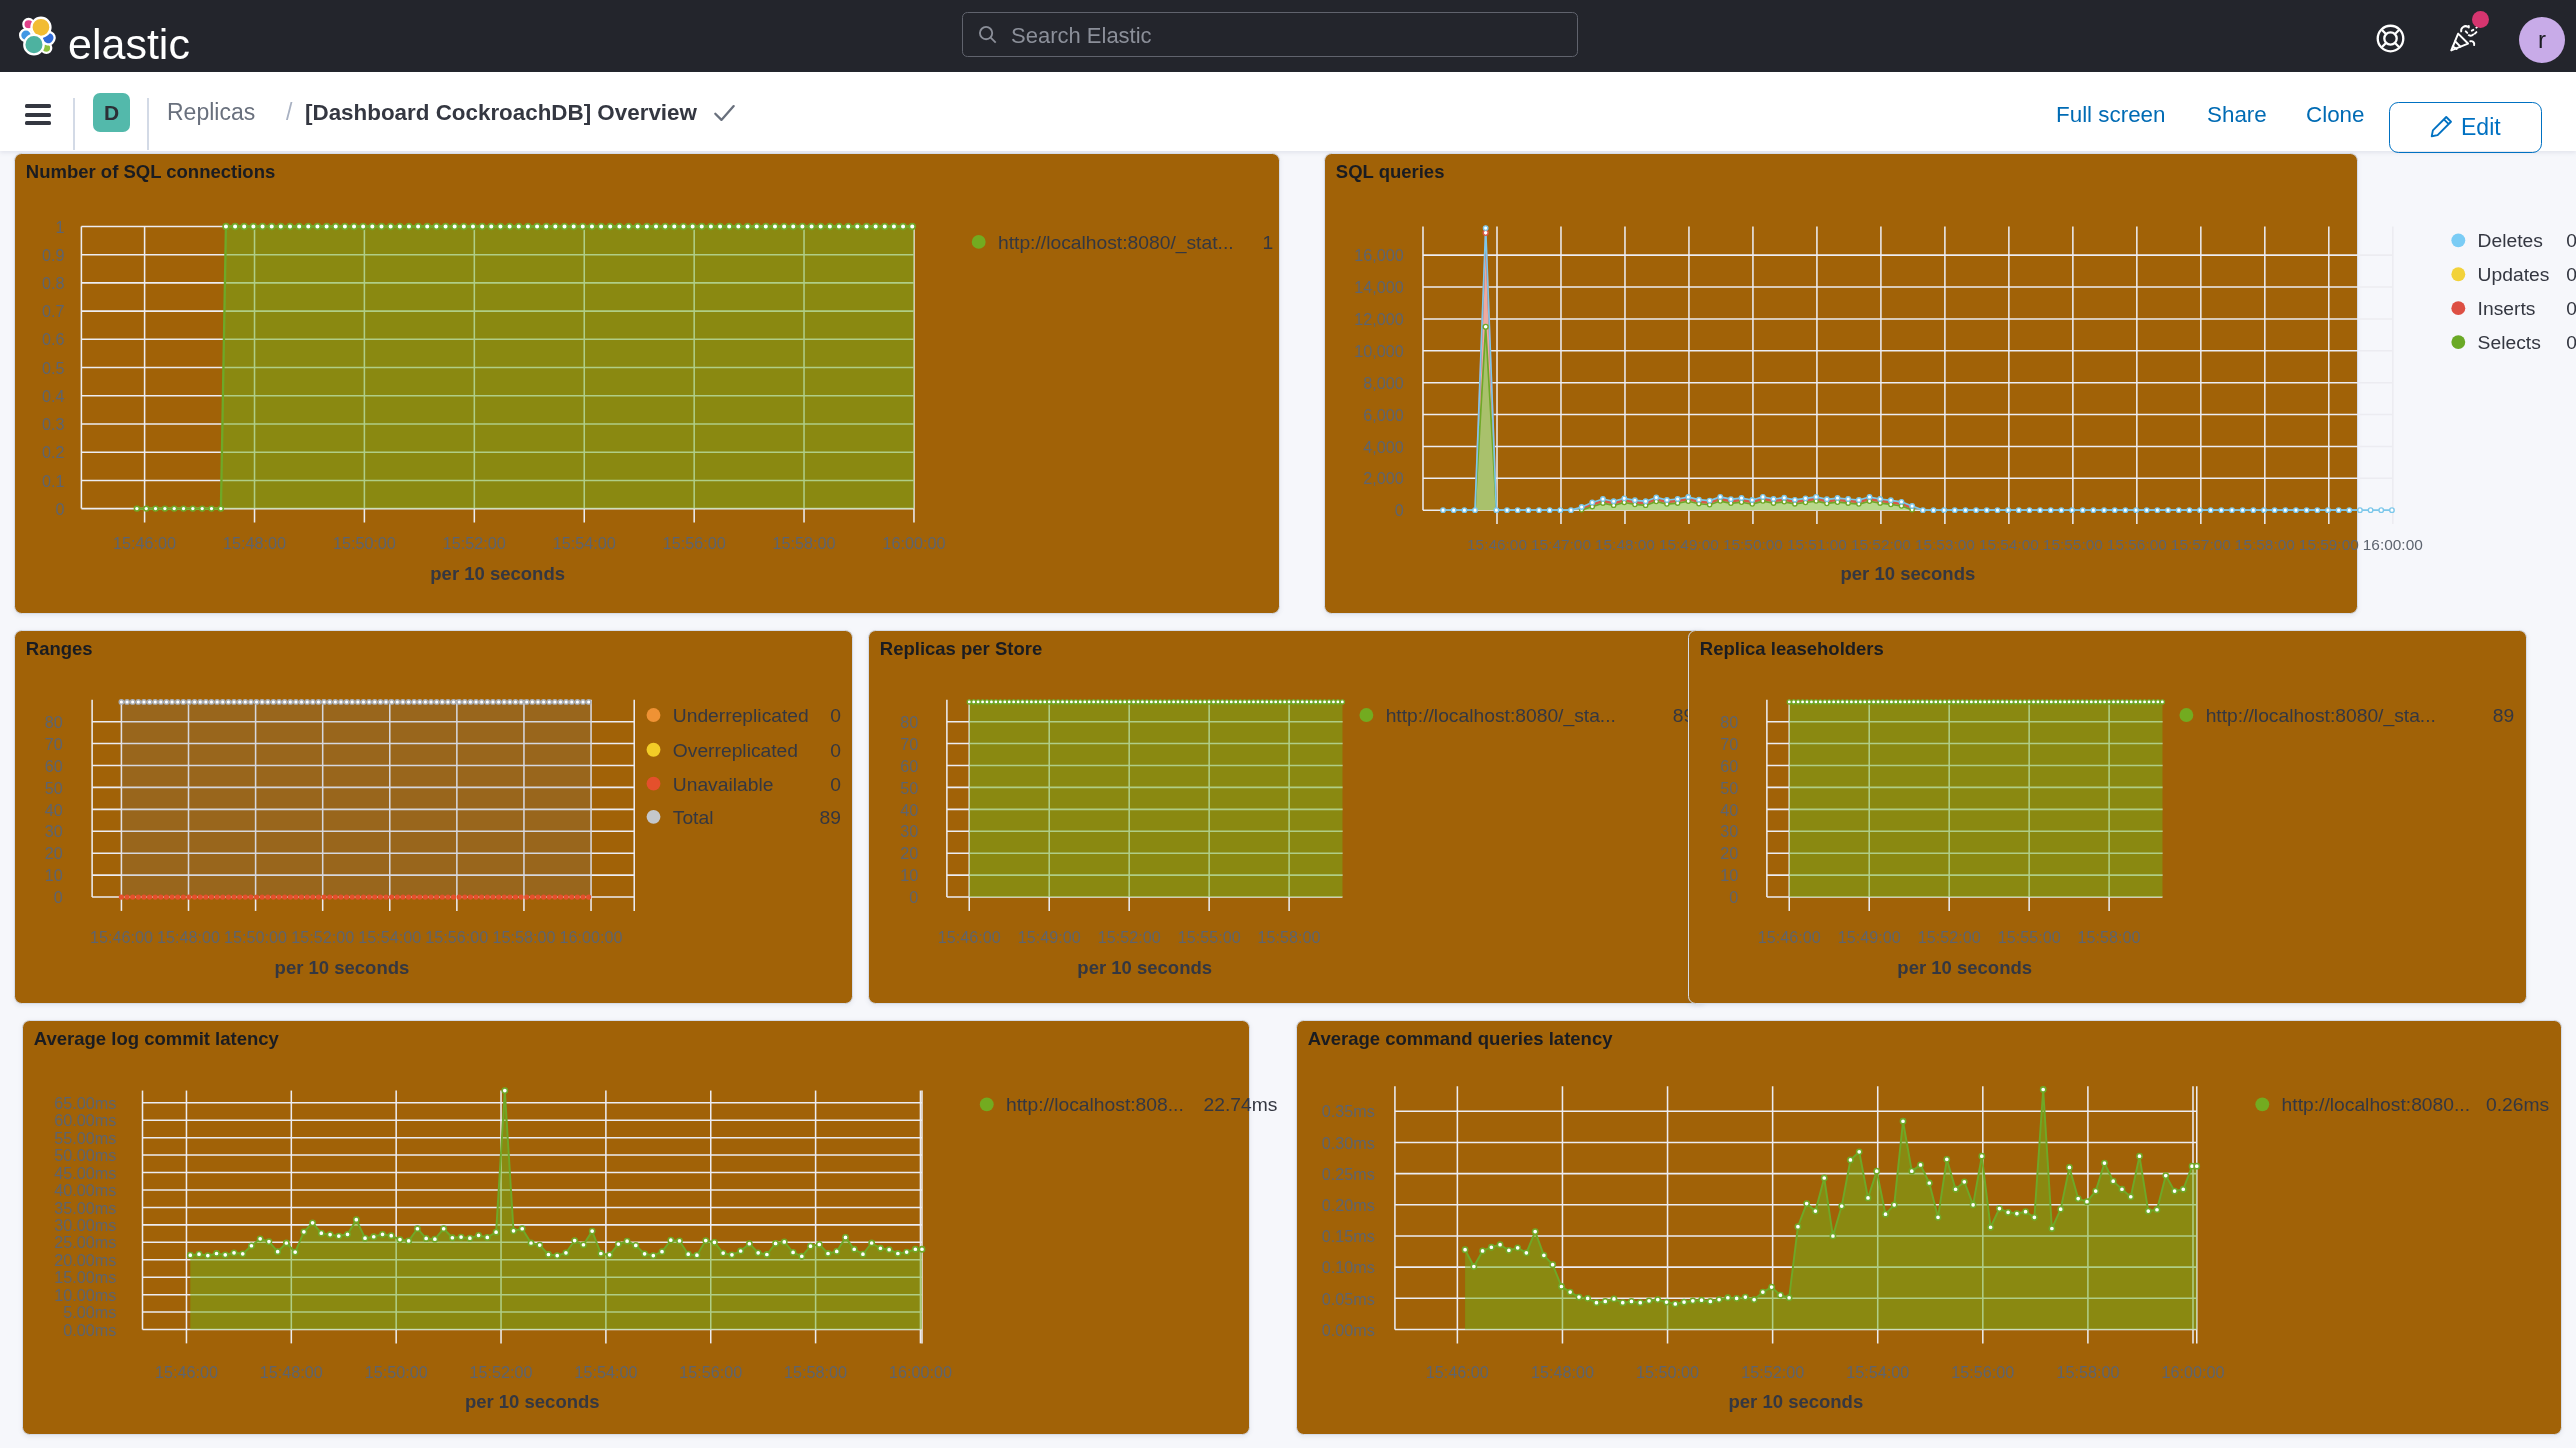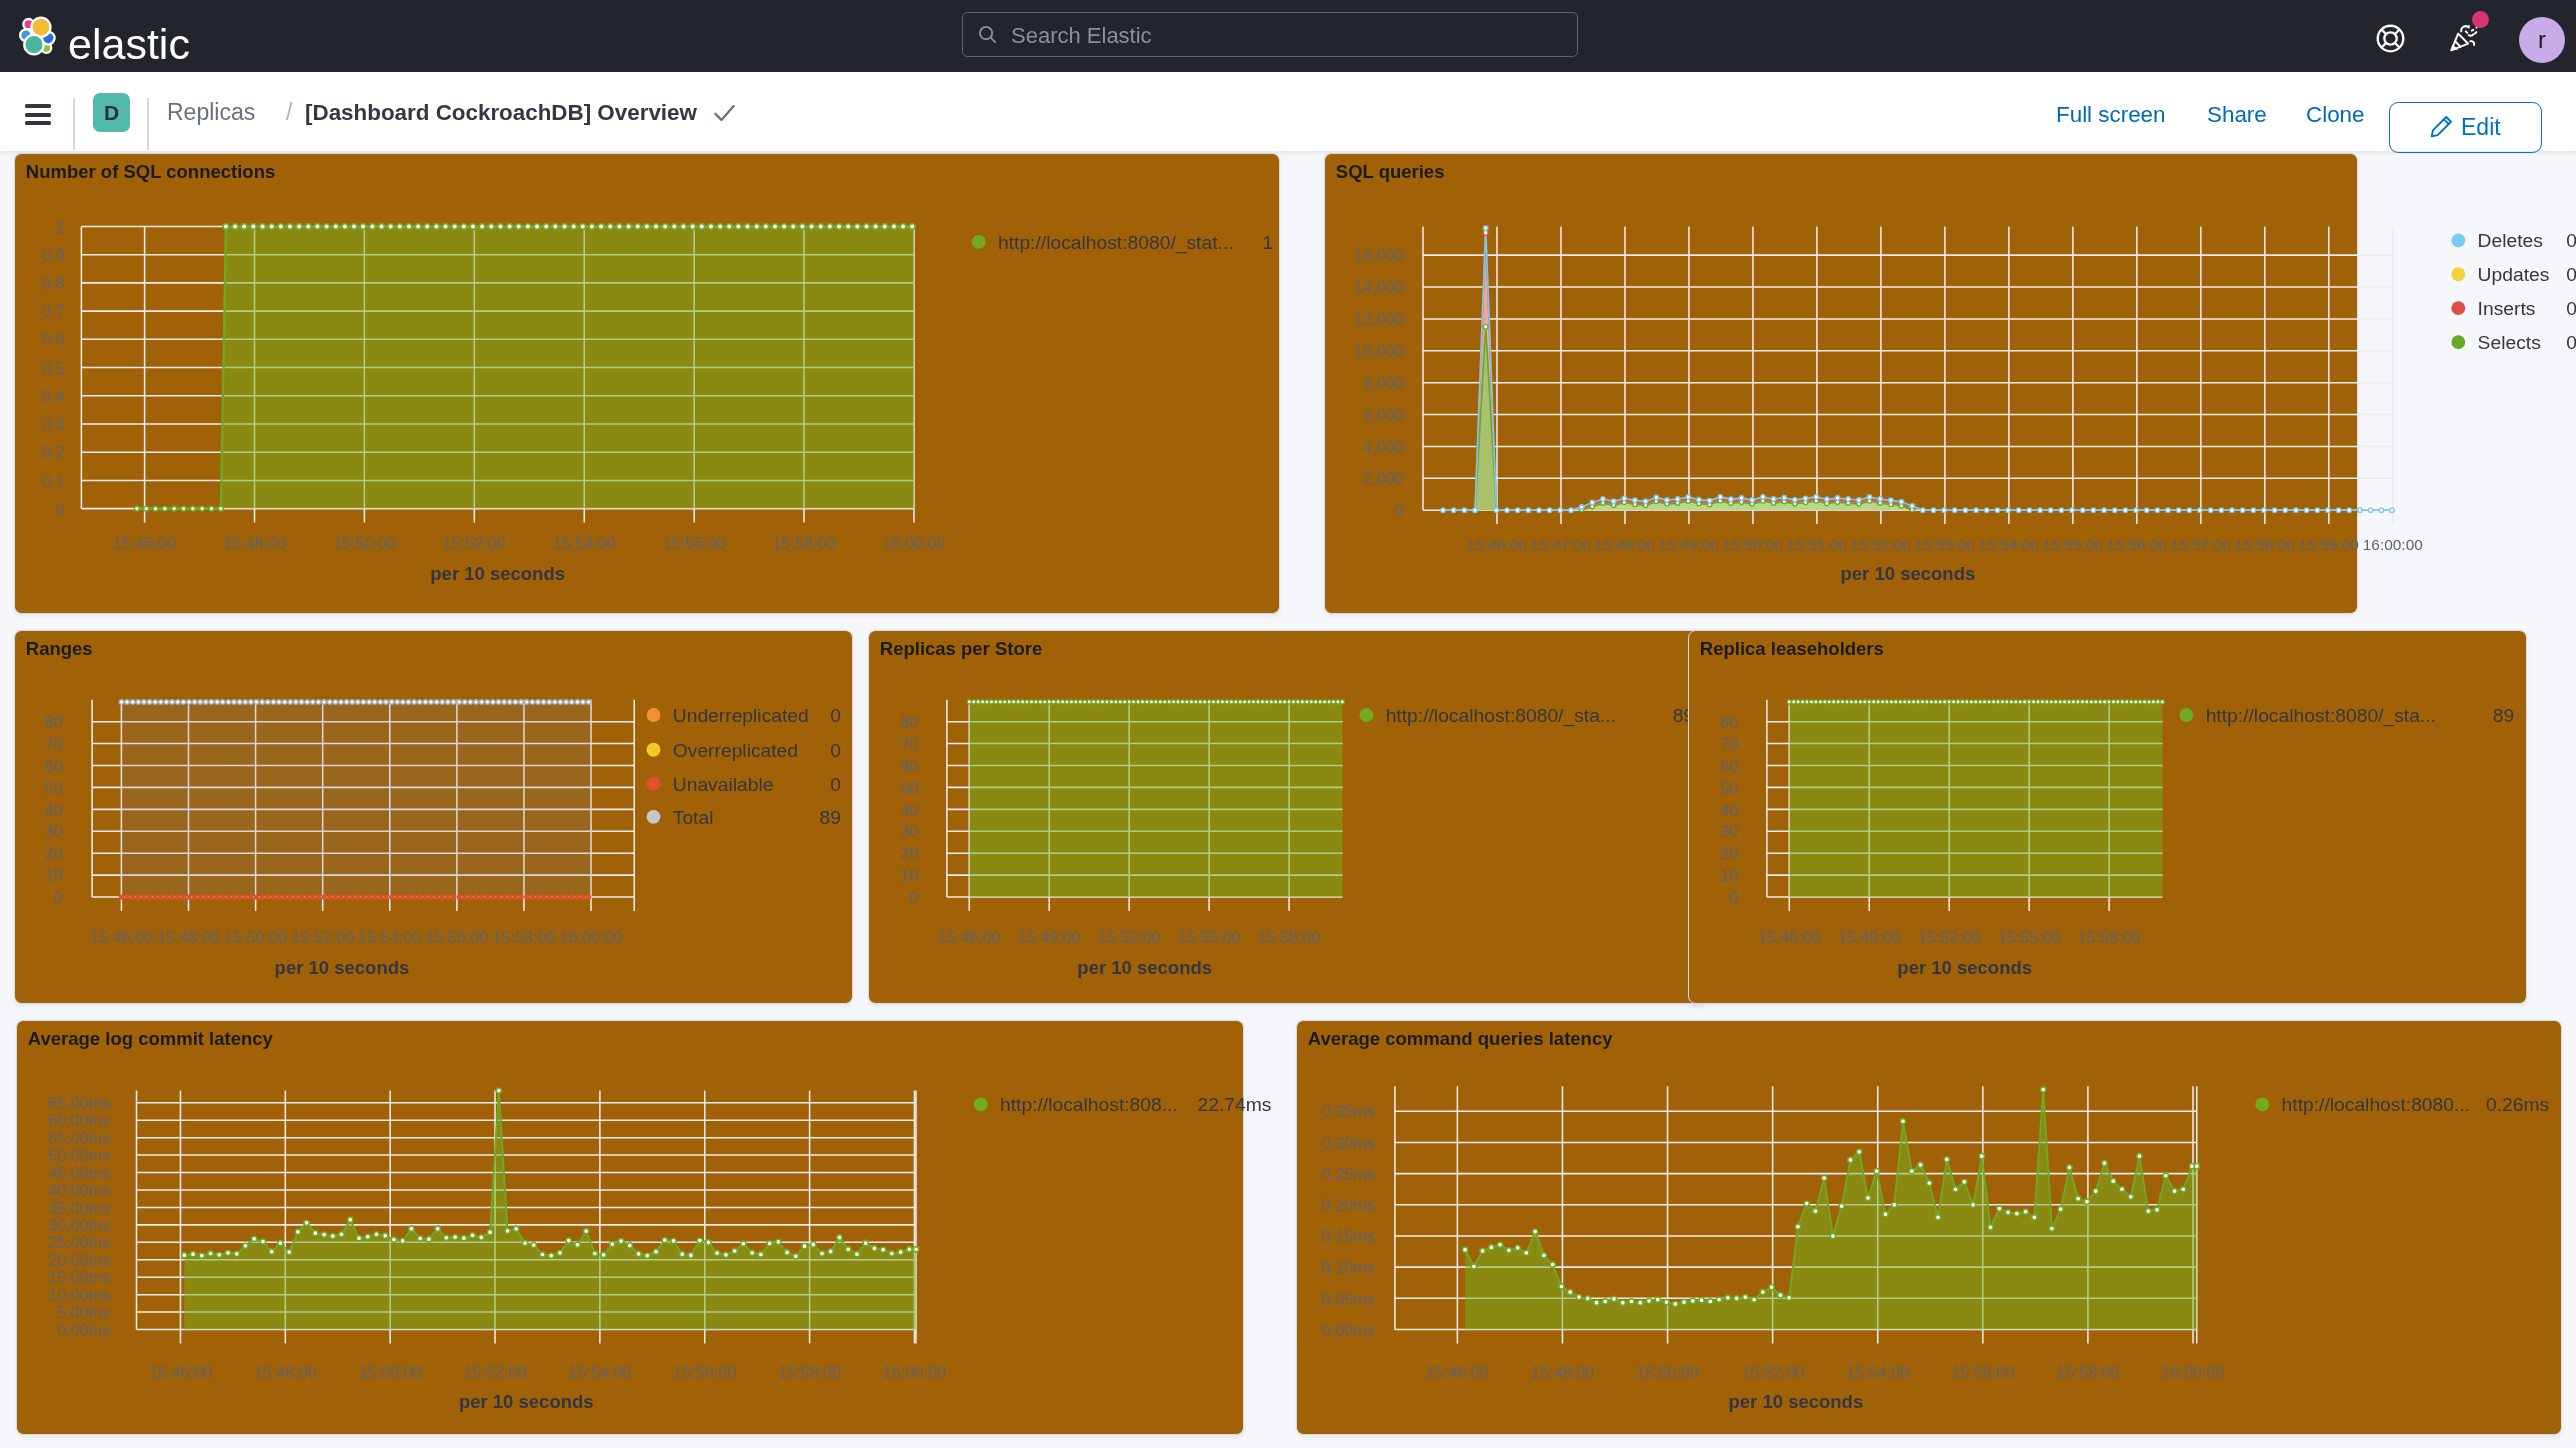--- a/index.html
+++ b/index.html
@@ -922,21 +922,21 @@
       <circle cx="590.8" cy="92" r="2.7" fill="#fff" stroke="#6fa827" stroke-width="1.7"></circle>
       <circle cx="596.6" cy="92" r="2.7" fill="#fff" stroke="#6fa827" stroke-width="1.7"></circle>
       <circle cx="602.3" cy="92" r="2.7" fill="#fff" stroke="#6fa827" stroke-width="1.7"></circle>
       <circle cx="608.1" cy="92" r="2.7" fill="#fff" stroke="#6fa827" stroke-width="1.7"></circle>
       <circle cx="613.8" cy="92" r="2.7" fill="#fff" stroke="#6fa827" stroke-width="1.7"></circle>
       <circle cx="645" cy="109" r="9" fill="#73ab20"></circle>
       <text x="670" y="118" class="lg">http://localhost:8080/_sta...</text>
       <text x="1070" y="118" class="lg" text-anchor="end">89</text>
     </svg>
   </div>
-<div class="panel" style="left:16px;top:1020px;width:1228px;height:415px">
+<div class="panel" style="left:22px;top:1020px;width:1228px;height:415px">
     <div class="ptitle">Average log commit latency</div>
     <svg width="1266" height="415" viewBox="0 0 1642 538" style="position:absolute;left:0;top:0">
       <line x1="155" y1="400" x2="1166" y2="400" class="g"></line>
       <line x1="155" y1="377.4" x2="1166" y2="377.4" class="g"></line>
       <line x1="155" y1="354.8" x2="1166" y2="354.8" class="g"></line>
       <line x1="155" y1="332.1" x2="1166" y2="332.1" class="g"></line>
       <line x1="155" y1="309.5" x2="1166" y2="309.5" class="g"></line>
       <line x1="155" y1="286.9" x2="1166" y2="286.9" class="g"></line>
       <line x1="155" y1="264.3" x2="1166" y2="264.3" class="g"></line>
       <line x1="155" y1="241.7" x2="1166" y2="241.7" class="g"></line>

